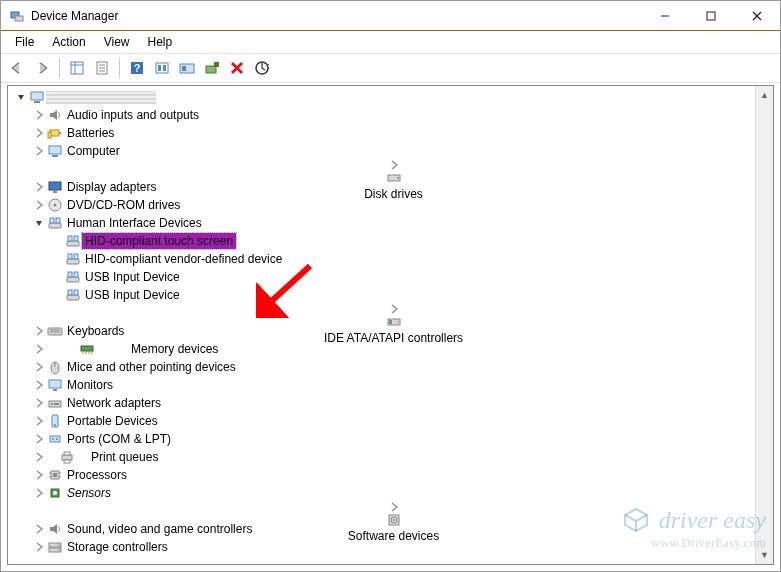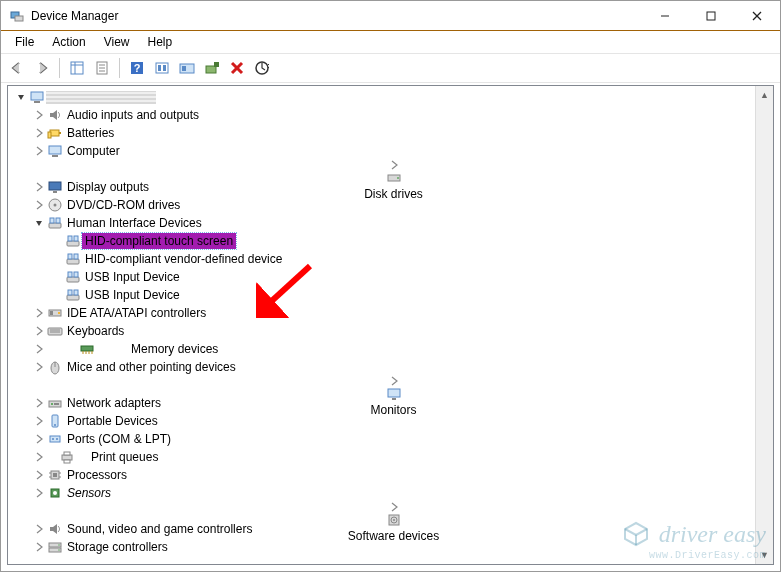--- a/index.html
+++ b/index.html
@@ -117,34 +117,34 @@
     width:110px;height:13px;display:inline-block;
     filter:blur(0.6px);
   }
   .arrow-annotation {
     position:absolute;
     left:248px; top:176px;
     pointer-events:none;
   }
   .watermark {
     position:absolute;
-    right:14px;bottom:10px;
+    right:14px;bottom:22px;
     text-align:right;
     color:rgba(70,140,170,0.35);
     font-size:24px;
     font-style:italic;
     font-family:"Segoe Script","Comic Sans MS",cursive;
     line-height:1;
     pointer-events:none;
     user-select:none;
   }
   .watermark .sub {
-    font-size:10px;
+    font-size:12px;
     font-style:normal;
-    font-family:Liberation Mono, monospace;
+    font-family:Liberation Serif, serif;
     letter-spacing:0.5px;
     color:rgba(70,140,170,0.3);
   }
   .wm-logo {
     display:inline-block;vertical-align:middle;margin-right:4px;
   }
 </style>
 </head>
 <body>
 
@@ -330,21 +330,21 @@
           <svg width="10" height="10">
             <path d="M3 1 L8 5 L3 9" fill="none" stroke="#888" stroke-width="1.2"></path>
           </svg>
         </span>
         <span class="icon">
           <svg width="16" height="16" viewBox="0 0 16 16">
             <rect x="2" y="3" width="12" height="8" fill="#4a7ab8" stroke="#2a4a78"></rect>
             <rect x="6" y="12" width="4" height="2" fill="#888"></rect>
           </svg>
         </span>
-        <span class="label">Display outputs</span>
+        <span class="label">Display adapters</span>
       </div>
       <div class="tree-row" style="padding-left: 22px;">
         <span class="chevron">
           <svg width="10" height="10">
             <path d="M3 1 L8 5 L3 9" fill="none" stroke="#888" stroke-width="1.2"></path>
           </svg>
         </span>
         <span class="icon">
           <svg width="16" height="16" viewBox="0 0 16 16">
             <circle cx="8" cy="8" r="6" fill="#e8e8e8" stroke="#888"></circle>
@@ -405,21 +405,21 @@
         <span class="chevron"></span>
         <span class="icon">
           <svg width="16" height="16" viewBox="0 0 16 16">
             <rect x="2" y="8" width="12" height="5" rx="1" fill="#d8d8d8" stroke="#888"></rect>
             <rect x="3" y="3" width="4" height="5" fill="#cfe3f6" stroke="#5a8ac6"></rect>
             <rect x="9" y="3" width="4" height="5" fill="#cfe3f6" stroke="#5a8ac6"></rect>
           </svg>
         </span>
         <span class="label">USB Input Device</span>
       </div>
-      <div class="tree-row" style="padding-left: 22px;">
+      <div class="tree-row" style="padding-left: 22px; flex-direction: column;">
         <span class="chevron">
           <svg width="10" height="10">
             <path d="M3 1 L8 5 L3 9" fill="none" stroke="#888" stroke-width="1.2"></path>
           </svg>
         </span>
         <span class="icon">
           <svg width="16" height="16" viewBox="0 0 16 16">
             <rect x="2" y="5" width="12" height="6" fill="#d8d8d8" stroke="#888"></rect>
             <rect x="3" y="6" width="3" height="4" fill="#888"></rect>
             <circle cx="12" cy="8" r="1" fill="#fa0"></circle>
@@ -466,21 +466,21 @@
           </svg>
         </span>
         <span class="icon">
           <svg width="16" height="16" viewBox="0 0 16 16">
             <ellipse cx="8" cy="9" rx="4" ry="6" fill="#d8d8d8" stroke="#888"></ellipse>
             <line x1="8" y1="3" x2="8" y2="8" stroke="#888"></line>
           </svg>
         </span>
         <span class="label">Mice and other pointing devices</span>
       </div>
-      <div class="tree-row" style="padding-left: 22px; flex-direction: column;">
+      <div class="tree-row" style="padding-left: 22px;">
         <span class="chevron">
           <svg width="10" height="10">
             <path d="M3 1 L8 5 L3 9" fill="none" stroke="#888" stroke-width="1.2"></path>
           </svg>
         </span>
         <span class="icon">
           <svg width="16" height="16" viewBox="0 0 16 16">
             <rect x="2" y="3" width="12" height="8" fill="#cfe3f6" stroke="#5a8ac6"></rect>
             <rect x="6" y="12" width="4" height="2" fill="#888"></rect>
           </svg>

